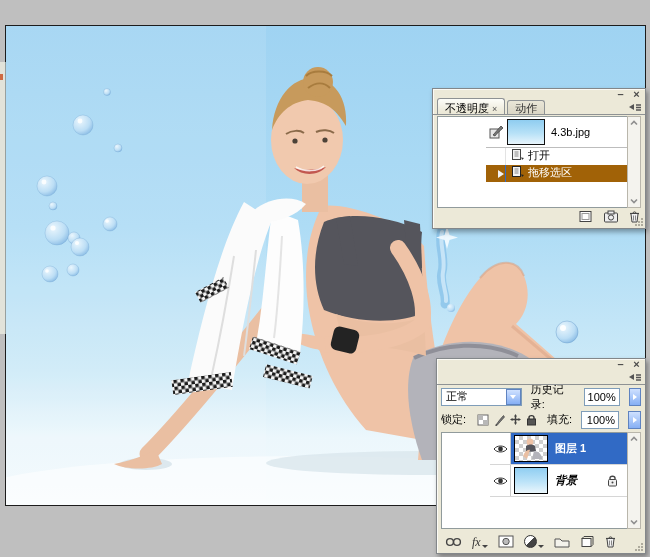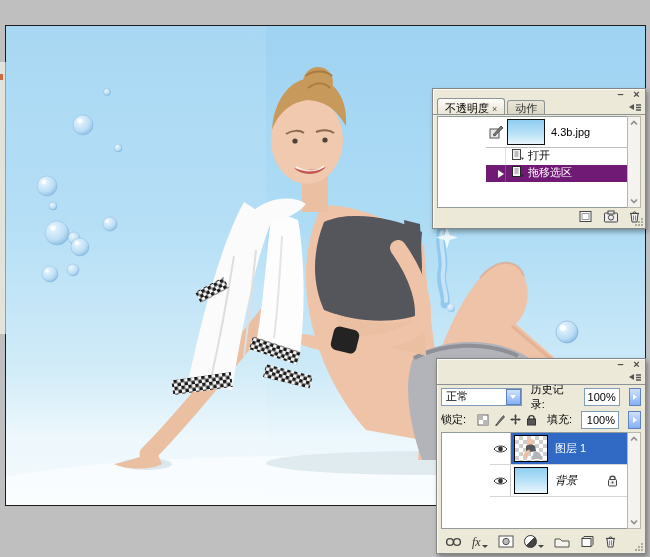--- a/index.html
+++ b/index.html
@@ -78,21 +78,21 @@
   .snap-row{display:flex;align-items:center;height:30px;border-bottom:1px solid #bdbdbd;}
   .snap-src{width:21px;display:flex;justify-content:center;}
   .snap-thumb{
     width:36px;height:24px;border:1px solid #111;margin-right:6px;
     background:linear-gradient(180deg,#8fcdf0 0%,#b7e1f7 55%,#e8f5fc 100%);
   }
   .state-row{display:flex;align-items:flex-start;height:17px;}
   .state-left{width:20px;height:100%;display:flex;align-items:center;justify-content:flex-end;
     border-right:1px solid #e3e3e3;box-sizing:border-box;}
   .state-row .doc{margin:0 4px 0 5px;display:flex;}
-  .state-row.selected{background:#701a75;color:#fff;}
+  .state-row.selected{background:#a16207;color:#fff;}
   .state-row.selected .state-left{border-right-color:#316ac5;}
   .ptr{width:0;height:0;border-top:4px solid transparent;border-bottom:4px solid transparent;
     border-left:6px solid #f2f2f2;margin-right:1px;}
   .hist-bottom{bottom:3px;}
 
   
   .layers-panel{left:436px;top:358px;width:210px;height:196px;}
   .ctrl-row{display:flex;align-items:center;height:23px;padding:0 4px;gap:9px;}
   .combo{
     width:86px;height:18px;background:#fff;border:1px solid #7f9db9;
@@ -111,21 +111,21 @@
     width:38px;height:18px;background:#fff;border:1px solid #7f9db9;box-sizing:border-box;
     display:flex;align-items:center;justify-content:flex-end;padding-right:3px;
   }
   .spin{width:13px;height:18px;}
   .push-right{margin-left:auto;}
   .lockicons{display:flex;align-items:center;gap:4px;margin-left:2px;}
   .lockicons span{display:flex;}
 
   .layer-list{left:4px;top:73px;width:187px;height:97px;}
   .layer-scroll{right:4px;top:73px;height:97px;}
-  .layer-row{display:flex;align-items:center;height:31px;border-bottom:1px solid #d6d6d6;}
+  .layer-row{display:flex;align-items:center;height:31px;border-bottom:1px solid #d6d6d6;font-weight:bold;}
   .eye-col{width:21px;height:100%;display:flex;align-items:center;justify-content:center;
     background:#fff;border-right:1px solid #c9c9c9;box-sizing:border-box;}
   .layer-row.selected{background:#316ac5;color:#fff;}
   .thumb{width:34px;height:27px;border:1px solid #000;margin:0 7px 0 3px;box-sizing:border-box;position:relative;}
   .thumb.checker{
     background:
       repeating-conic-gradient(#cfcfcf 0% 25%, #ffffff 0% 50%) 0 0 / 8px 8px;
   }
   .thumb.sky{background:linear-gradient(180deg,#90cef1 0%,#bce3f8 55%,#eaf6fc 100%);}
   .thumb svg{position:absolute;left:0;top:0;}

